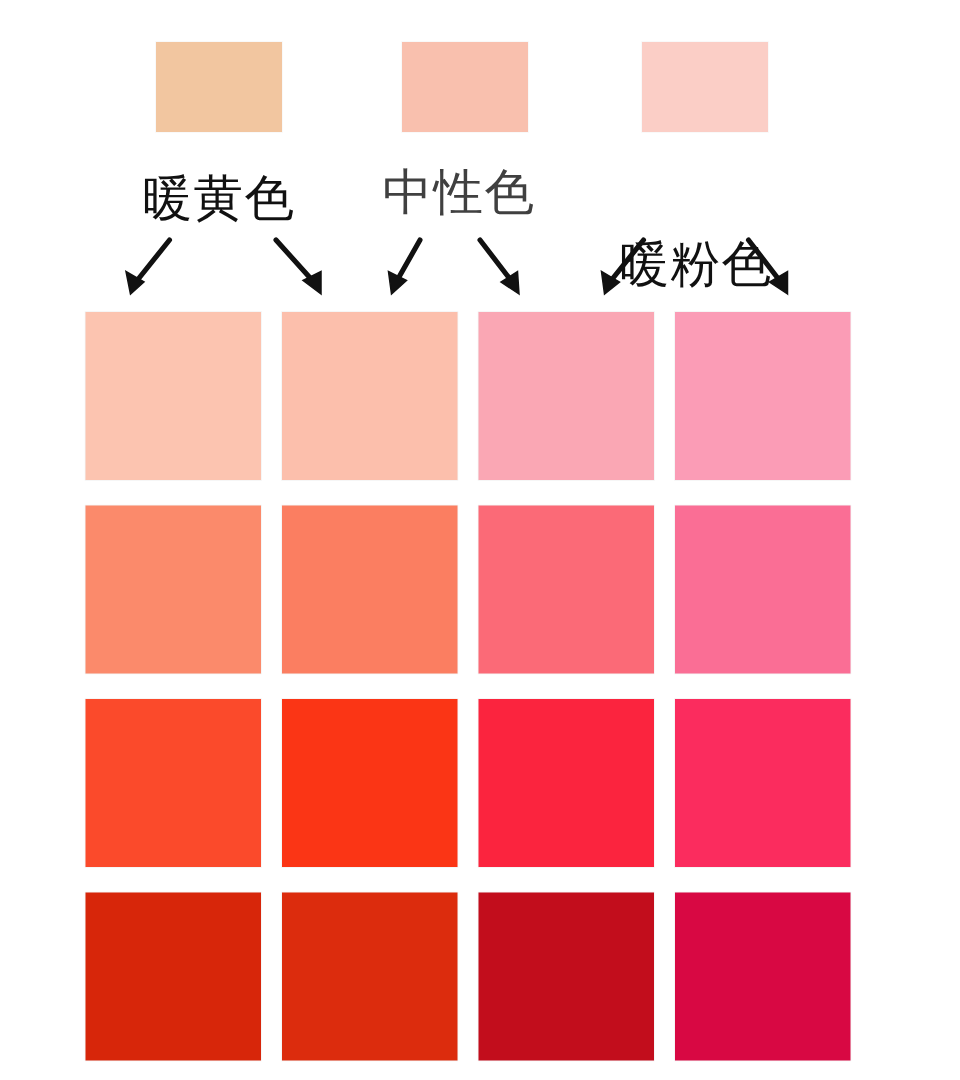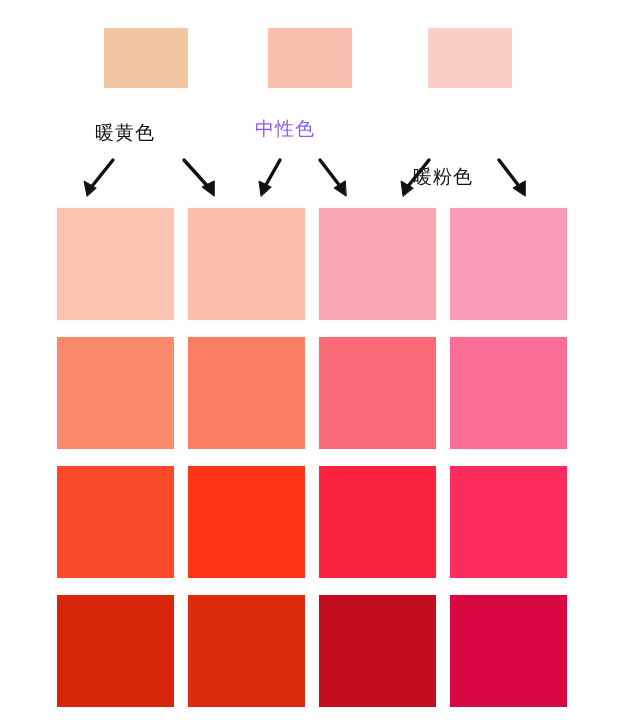--- a/index.html
+++ b/index.html
@@ -41,21 +41,21 @@
   .labels {
     position: absolute;
     top: 110px;
     left: 0;
     width: 640px;
     height: 44px;
   }
   .cat-label {
     position: absolute;
     font-family: "DejaVu Sans", "Liberation Sans", sans-serif;
-    font-size: 19px;
+    font-size: 33px;
     line-height: 32px;
     color: #111111;
     letter-spacing: 1px;
     white-space: nowrap;
   }
   .cat-label.cl0 { left: 95px;  top: 6px; }
   .cat-label.cl1 { left: 255px; top: 2px; }
   .cat-label.cl2 { left: 413px; top: 6px; margin-top: 44px; }
 
   
@@ -95,21 +95,21 @@
 <div id="page" style="background: rgb(255, 255, 255);">
 
   <div class="header-swatches">
     <div class="header-swatch hs0" style="background: rgb(242, 198, 160);"></div>
     <div class="header-swatch hs1" style="background: rgb(249, 192, 174);"></div>
     <div class="header-swatch hs2" style="background: rgb(251, 206, 198);"></div>
   </div>
 
   <div class="labels">
     <div class="cat-label cl0" style="color: rgb(17, 17, 17);">暖黄色</div>
-    <div class="cat-label cl1" style="color: #8b5cf6;">中性色</div>
+    <div class="cat-label cl1" style="color: #404040;">中性色</div>
     <div class="cat-label cl2" style="color: rgb(17, 17, 17);">暖粉色</div>
   </div>
 
   <div class="arrows">
     <svg width="640" height="60" viewBox="0 0 640 60" xmlns="http://www.w3.org/2000/svg">
       <g stroke="#111111" stroke-width="3.4" fill="#111111" stroke-linecap="round">
 
         <line x1="113" y1="10" x2="89" y2="40"></line>
         <polygon points="87,46 84,31 96,38" stroke-width="1"></polygon>
 

